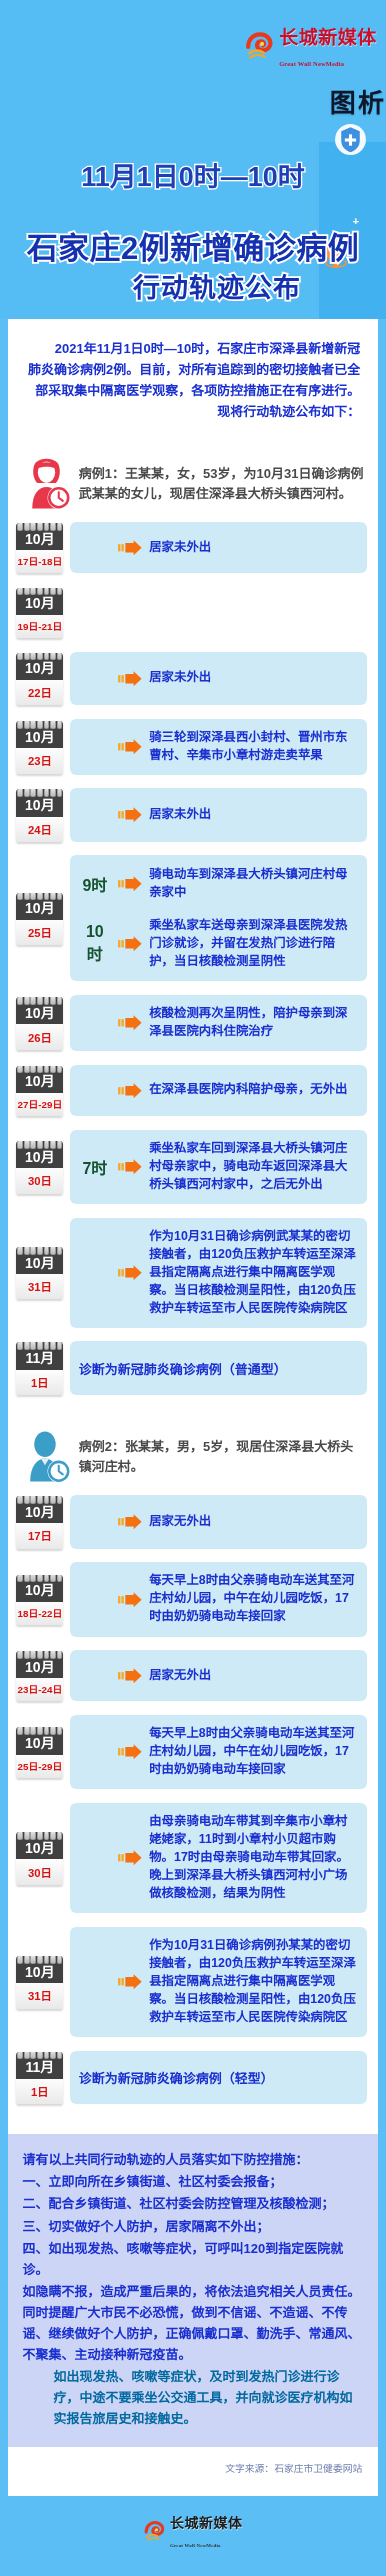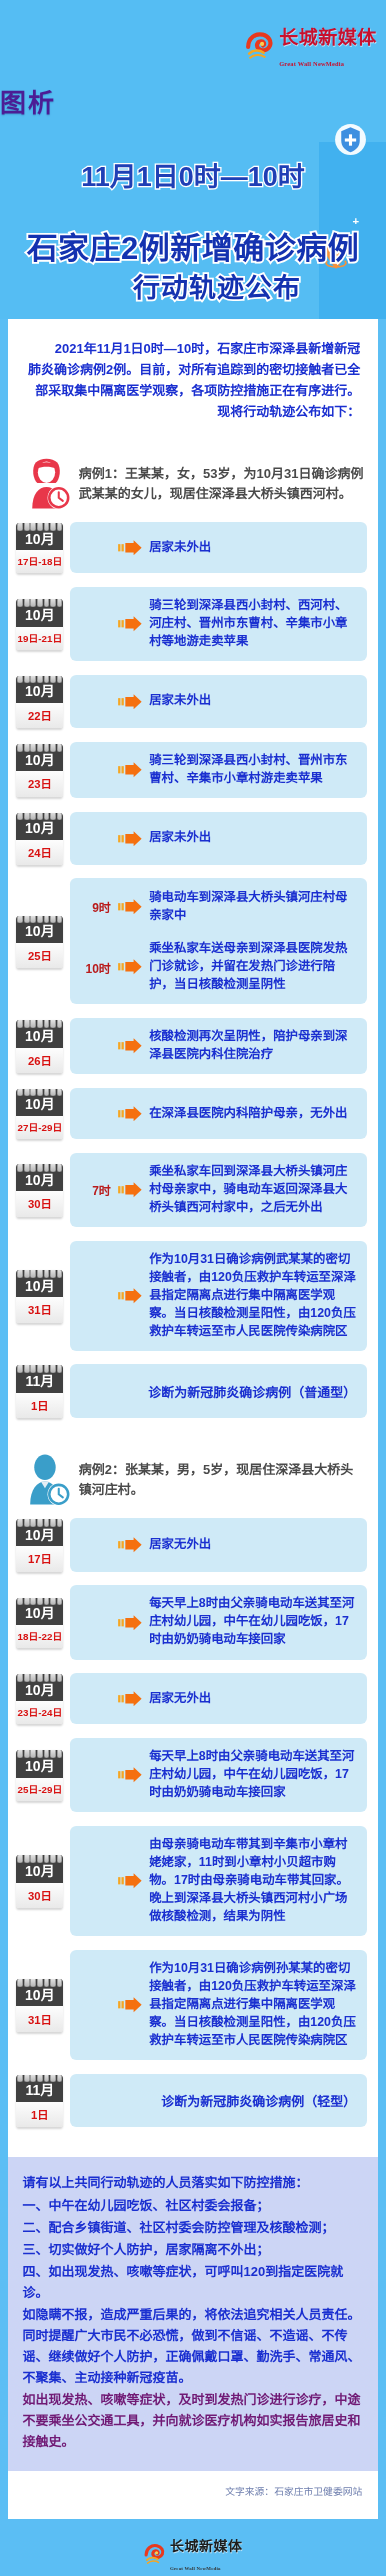--- a/index.html
+++ b/index.html
@@ -61,24 +61,24 @@
     font-size:6.4px;
     font-weight:bold;
     color:#c8102e;
     font-family:"Liberation Serif","DejaVu Serif",serif;
     letter-spacing:0.2px;
     margin-top:1.5px;
   }
   .kicker{
     position:absolute;
     top:82px; left:0; right:0;
-    text-align:left;
+    text-align:right;
     font-size:26px;
     font-weight:bold;
-    color:#4c1d95;
+    color:#0f172a;
     letter-spacing:2.1px;
     text-shadow:0 1px 1.5px rgba(0,60,110,.25);
   }
   .subtitle{
     position:absolute;
     top:155px; left:0; right:0;
     text-align:center;
     font-size:27px;
     font-weight:bold;
     color:#1f3fb5;
@@ -239,60 +239,60 @@
     gap:15.5px;
     width:100%;
   }
   .entry{
     display:flex;
     align-items:center;
     gap:7.2px;
   }
   .timelabel{
     flex:0 0 auto;
-    color:#b91c1c;
-    font-size:12px;
+    color:#14532d;
+    font-size:16px;
     font-weight:bold;
     width:32px;
-    text-align:right;
+    text-align:center;
   }
   .arrow{
     flex:0 0 auto;
     width:24px;height:15.5px;
     position:relative;
   }
   .entry-text{
     flex:1 1 auto;
     color:#1a2fd0;
     font-size:12.4px;
     font-weight:bold;
     line-height:1.45;
     max-width:242px;
   }
   .entry-text.center{margin:0 auto;}
   .bubble .diagnose{
     width:100%;
-    text-align:right;
+    text-align:left;
     color:#1a2fd0;
     font-size:13px;
     font-weight:bold;
   }
 
   
   .notice{
     margin:9.3px 0 0 0;
     background:#ccd5f5;
     padding:15.5px 14.4px 17.5px 14.4px;
     color:#1a2fd0;
     font-size:13px;
     font-weight:bold;
     line-height:1.62;
   }
   .notice p{margin:0 0 1px 0;}
-  .notice p.red{color:#701a75;}
+  .notice p.red{color:#0369a1;margin-left:31px;}
   .source{
     text-align:right;
     padding:13.4px 15.5px 15.5px 0;
     color:#6f7fae;
     font-size:9.8px;
     font-family:"Liberation Serif","DejaVu Serif",serif;
     margin-left:45px;
   }
 
   
@@ -409,33 +409,20 @@
                   <i></i>
                   <i></i>
                   <i></i>
                   <i></i>
                   <i></i>
                   <i></i>
                 </div>
                 <div class="cal-top">10月</div>
                 <div class="cal-bot narrow">19日-21日</div>
               </div>
-              <div class="bubble">
-                <div class="entries">
-                  <div class="entry">
-                    <div class="timelabel"></div>
-                    <svg class="arrow" viewBox="0 0 46 30">
-                      <rect x="0" y="8" width="4.5" height="14" fill="#f5a623"></rect>
-                      <rect x="6.5" y="8" width="4.5" height="14" fill="#f5a623"></rect>
-                      <path d="M14 6 H30 V0.5 L45.5 15 L30 29.5 V24 H14 Z" fill="#f5700f"></path>
-                    </svg>
-                    <div class="entry-text">骑三轮到深泽县西小封村、西河村、河庄村、晋州市东曹村、辛集市小章村等地游走卖苹果</div>
-                  </div>
-                </div>
-              </div>
             </div>
             <div class="row">
               <div class="cal">
                 <div class="cal-rings">
                   <i></i>
                   <i></i>
                   <i></i>
                   <i></i>
                   <i></i>
                   <i></i>
@@ -881,21 +868,21 @@
               <div class="bubble">
                 <div class="diagnose">诊断为新冠肺炎确诊病例（轻型）</div>
               </div>
             </div>
           </div>
         </div>
       </div>
 
     <div class="notice">
       <p>请有以上共同行动轨迹的人员落实如下防控措施：</p>
-      <p>一、中午在幼儿园吃饭、社区村委会报备；</p>
+      <p>一、立即向所在乡镇街道、社区村委会报备；</p>
       <p>二、配合乡镇街道、社区村委会防控管理及核酸检测；</p>
       <p>三、切实做好个人防护，居家隔离不外出；</p>
       <p>四、如出现发热、咳嗽等症状，可呼叫120到指定医院就诊。</p>
       <p>如隐瞒不报，造成严重后果的，将依法追究相关人员责任。同时提醒广大市民不必恐慌，做到不信谣、不造谣、不传谣、继续做好个人防护，正确佩戴口罩、勤洗手、常通风、不聚集、主动接种新冠疫苗。</p>
       <p class="red">如出现发热、咳嗽等症状，及时到发热门诊进行诊疗，中途不要乘坐公交通工具，并向就诊医疗机构如实报告旅居史和接触史。</p>
     </div>
 
     <div class="source">文字来源：石家庄市卫健委网站</div>
   </div>
 

